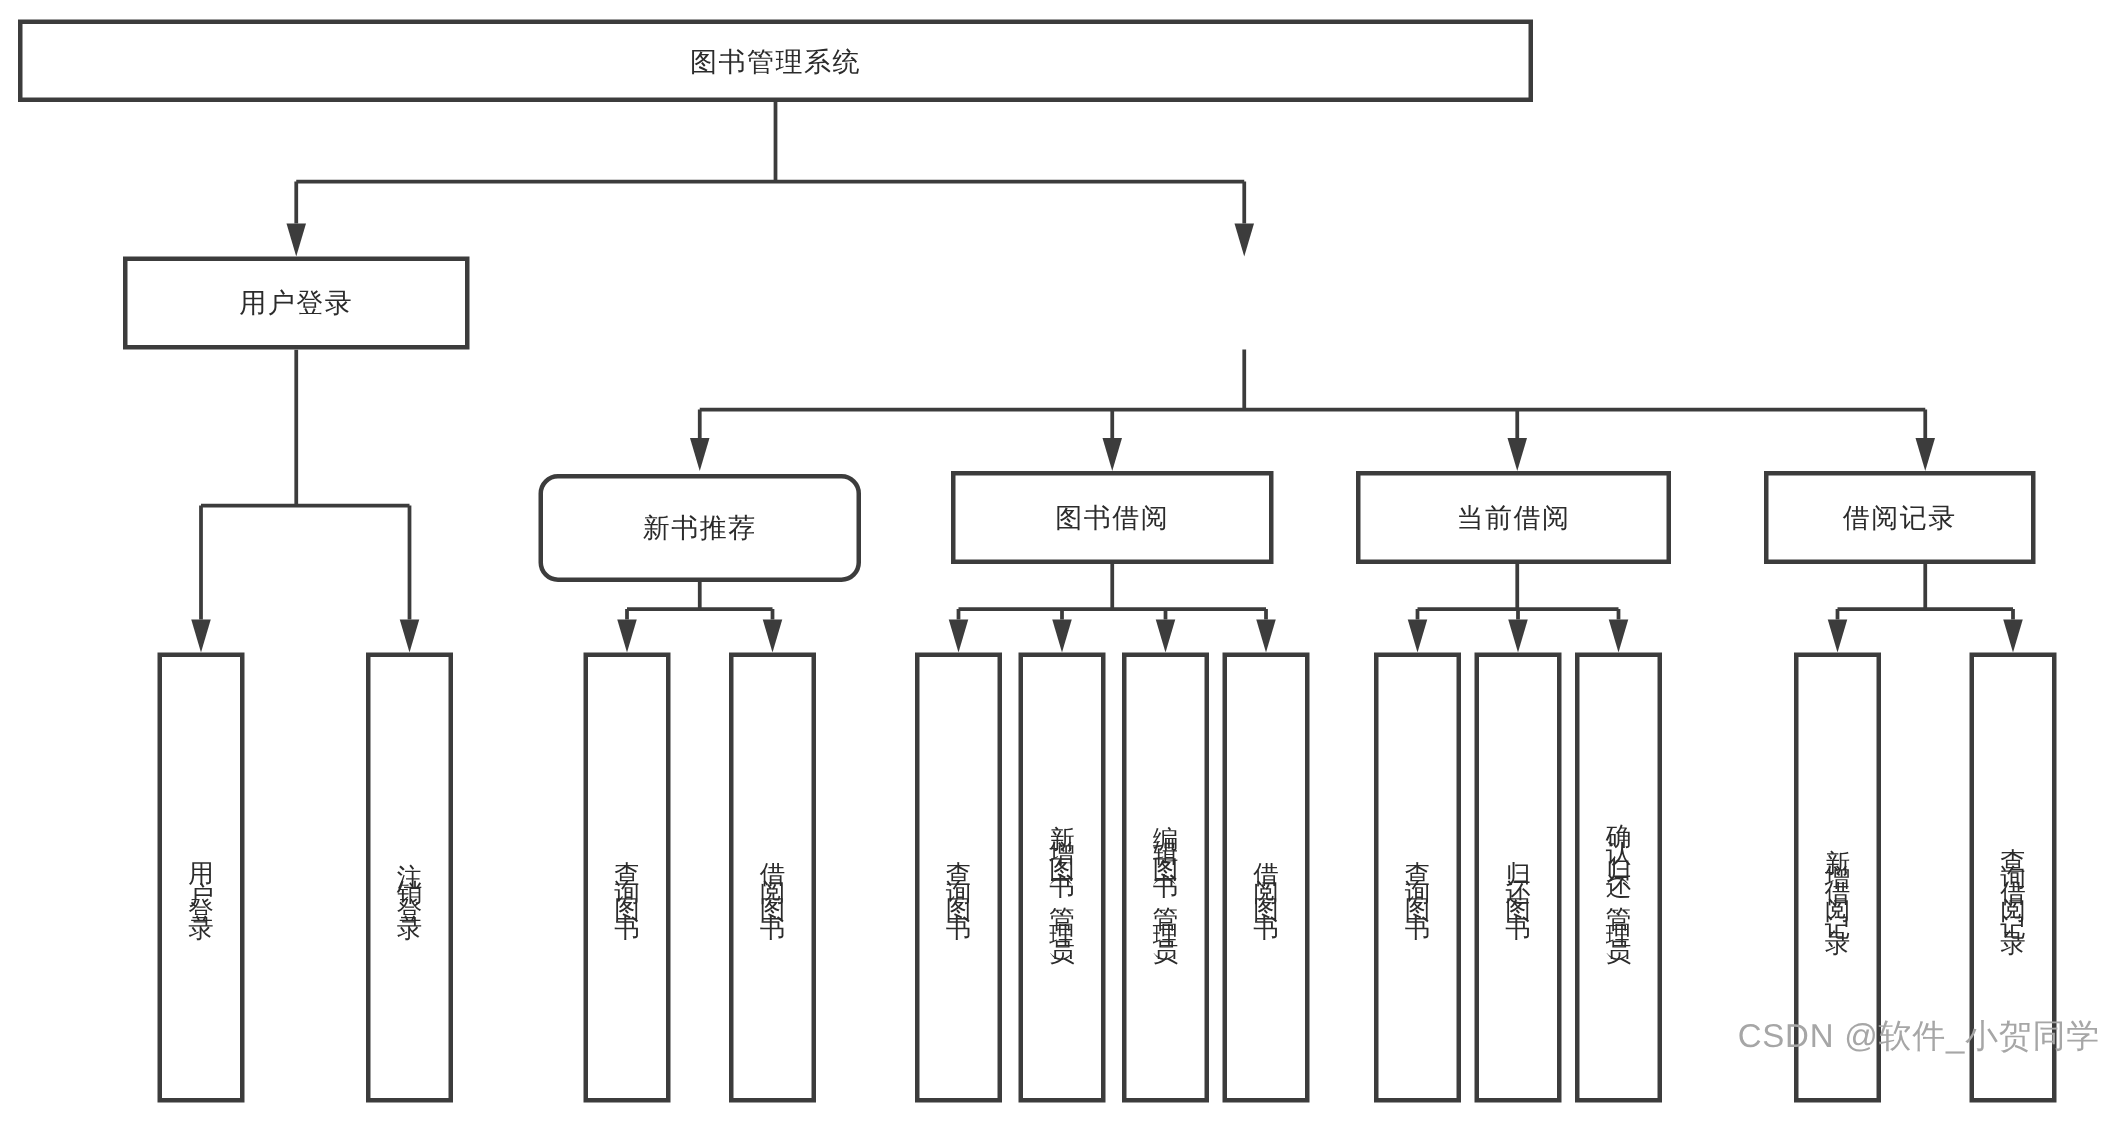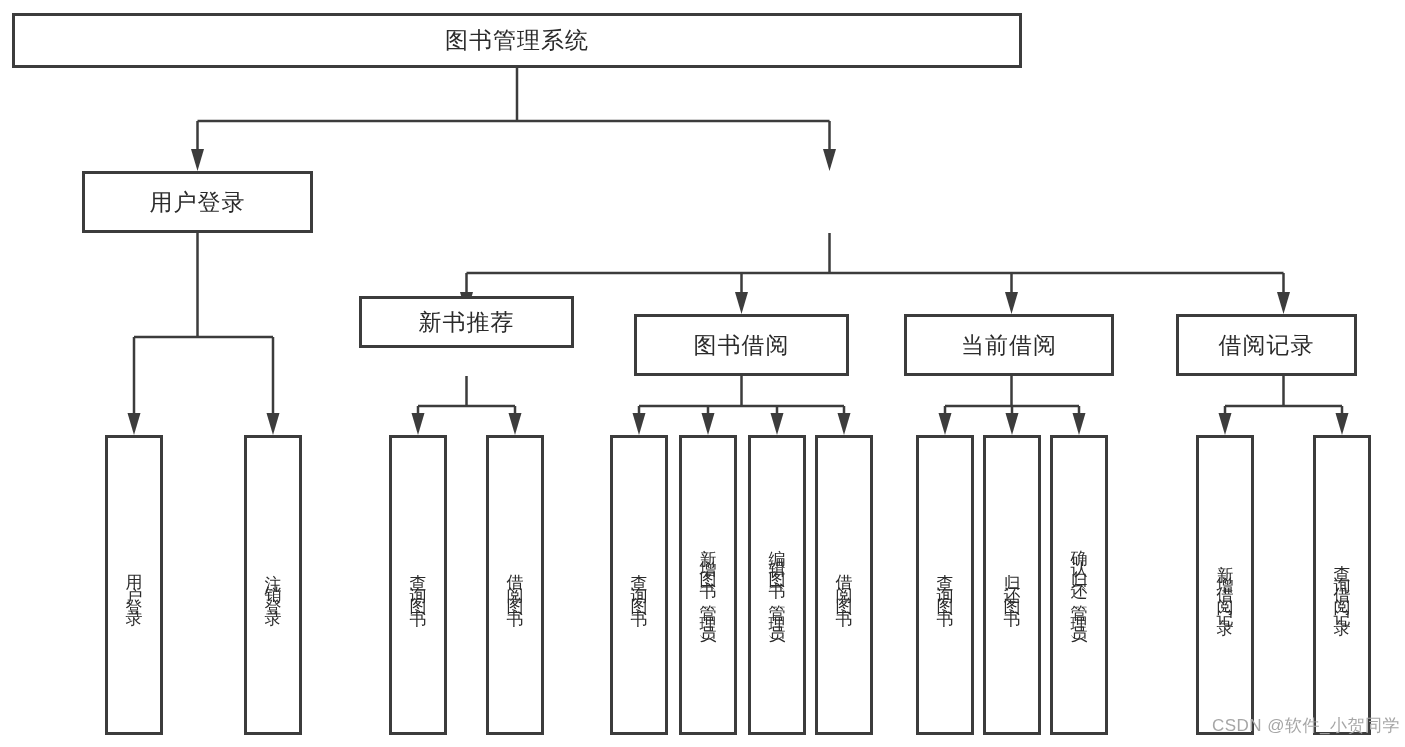--- a/index.html
+++ b/index.html
@@ -41,43 +41,43 @@
     position: absolute;
     box-sizing: border-box;
     background: #ffffff;
     border: 3px solid var(--line-color);
     display: flex;
     align-items: center;
     justify-content: center;
     color: var(--text-color);
   }
   .node.h-node {
-    font-size: 23px;
+    font-size: 18px;
     letter-spacing: 1px;
   }
   .node.leaf {
     width: 58px;
     height: 300px;
     font-size: 17px;
   }
   .v-label {
     writing-mode: vertical-lr;
     text-orientation: mixed;
     letter-spacing: 12px;
     line-height: 1;
     white-space: nowrap;
   }
   .v-label.long {
     letter-spacing: 11px;
   }
   #watermark {
     position: absolute;
     right: 5px;
-    top: 714px;
-    font-size: 17px;
+    top: 676px;
+    font-size: 22px;
     color: var(--watermark-color);
     letter-spacing: 0.5px;
     white-space: nowrap;
   }
 </style>
 </head>
 <body>
 
 <div id="canvas">
 
@@ -118,21 +118,21 @@
   </svg>
 
   <div class="node h-node" style="left:12px; top:13px; width:1010px; height:55px;">
     <span>图书管理系统</span>
   </div>
 
   <div class="node h-node" style="left:82px; top:171px; width:231px; height:62px;">
     <span>用户登录</span>
   </div>
 
-  <div class="node h-node" style="left:359px; top:296px; width:215px; height:52px;">
+  <div class="node h-node" style="left:359px; top:316px; width:215px; height:72px;border-radius:13px;">
     <span>新书推荐</span>
   </div>
   <div class="node h-node" style="left:634px; top:314px; width:215px; height:62px;">
     <span>图书借阅</span>
   </div>
   <div class="node h-node" style="left:904px; top:314px; width:210px; height:62px;">
     <span>当前借阅</span>
   </div>
   <div class="node h-node" style="left:1176px; top:314px; width:181px; height:62px;">
     <span>借阅记录</span>

